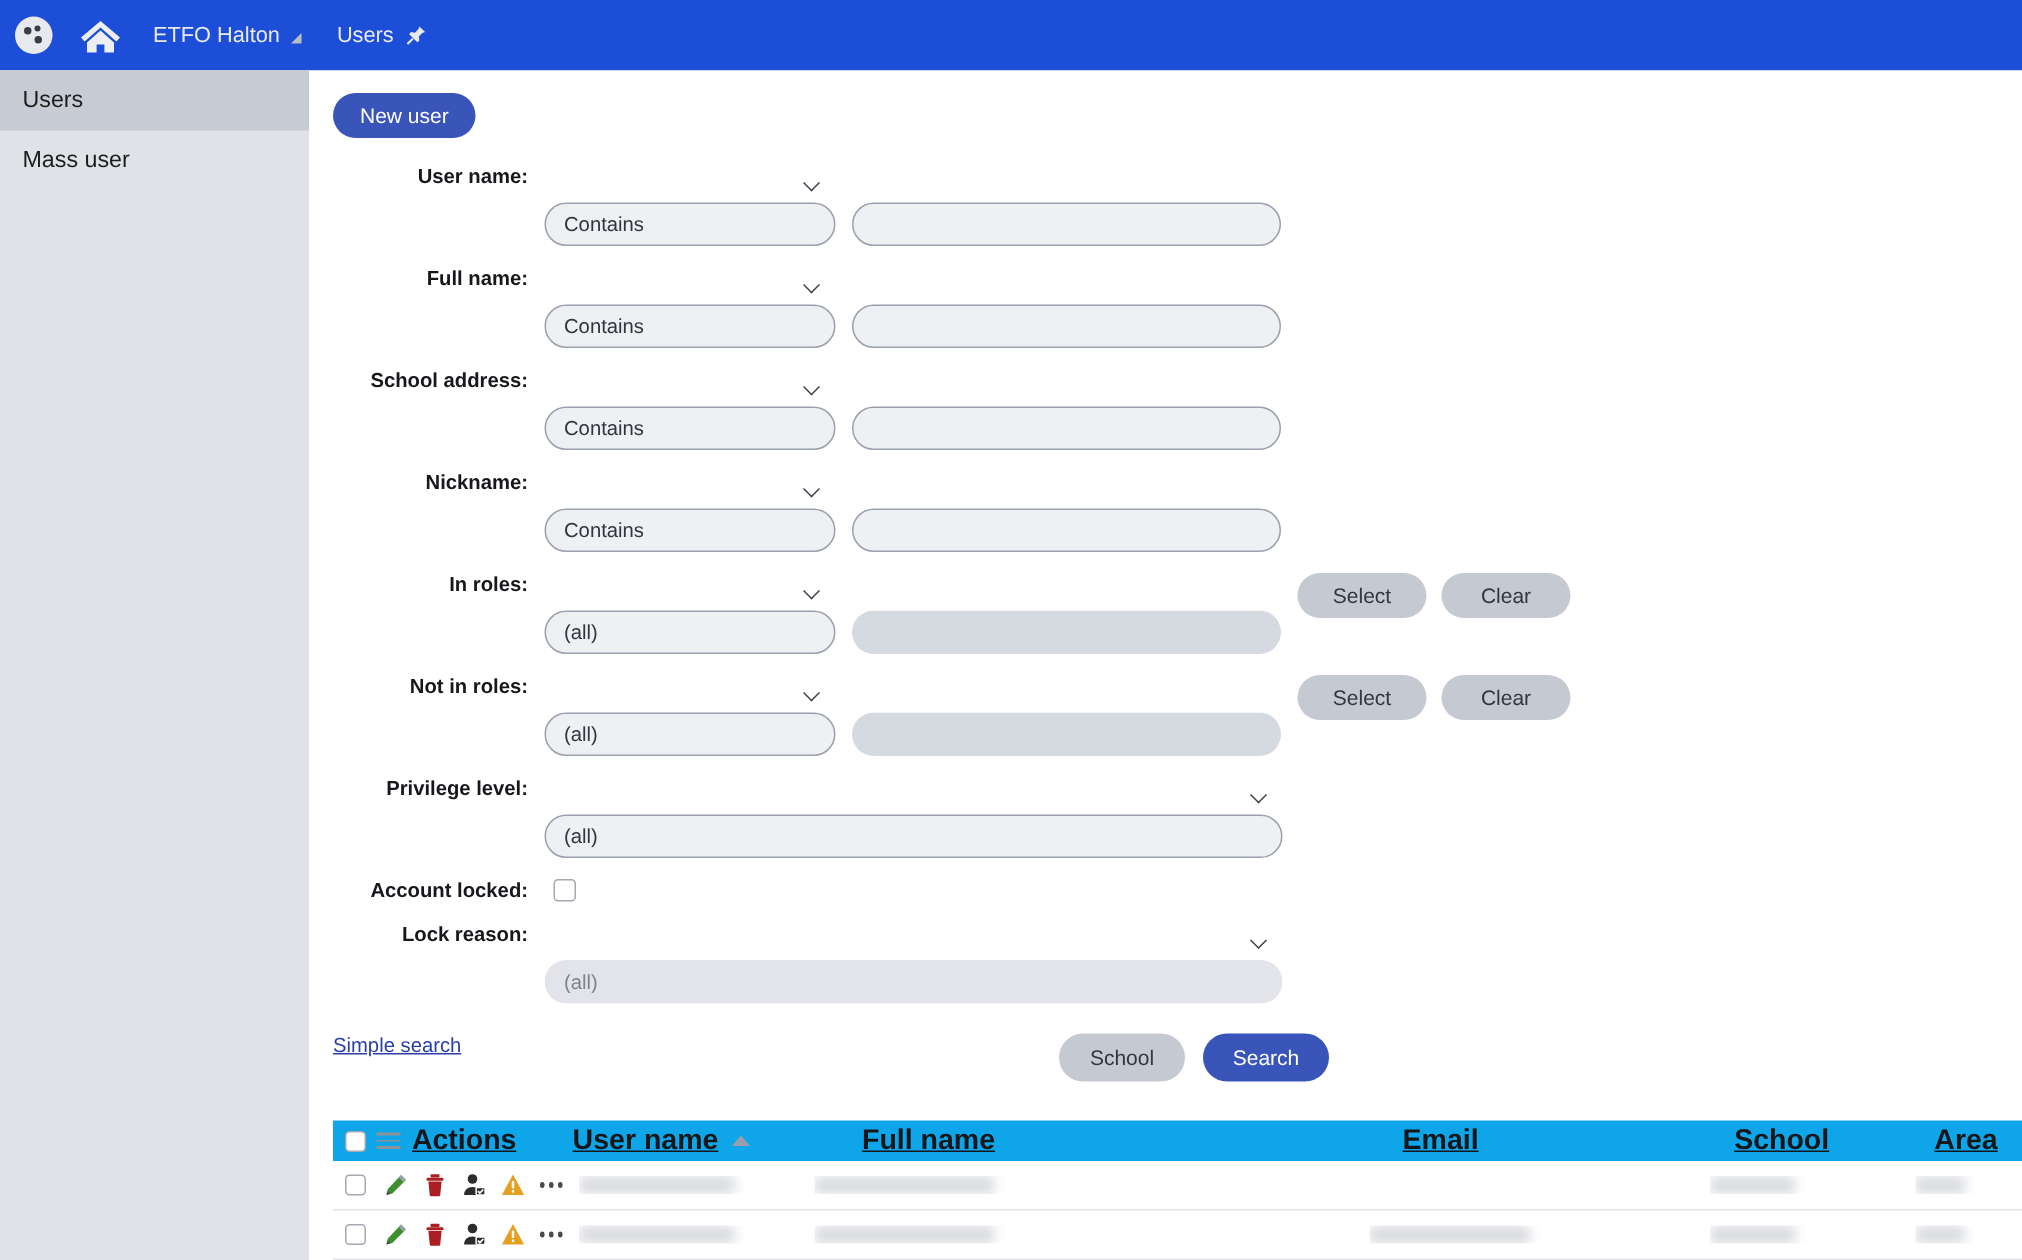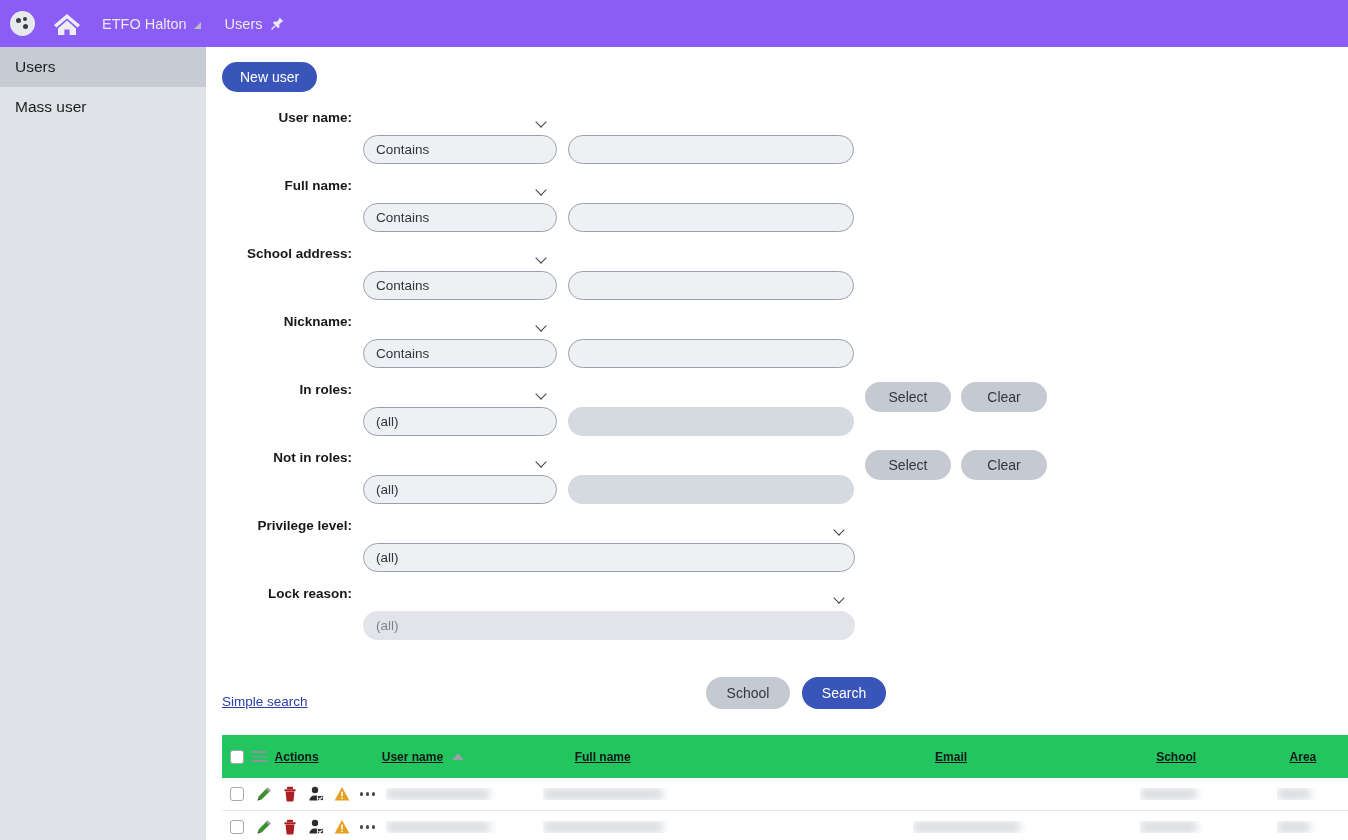--- a/index.html
+++ b/index.html
@@ -9,21 +9,21 @@
     width: 1348px; height: 840px;
     overflow: hidden;
     background: #ffffff;
     font-family: "Liberation Sans", sans-serif;
   }
 
   
   .topbar {
     position: absolute; top: 0; left: 0;
     width: 1348px; height: 47px;
-    background: #8b5cf6;
+    background: #1d4ed8;
     display: flex; align-items: center;
     padding-left: 10px;
     color: #f0f1f3;
   }
   .tb-logo {
     width: 26px; height: 26px; margin-right: 16px;
     position: relative; flex: none;
   }
   .tb-logo .disc {
     position: absolute; left: 0; top: 0;
@@ -126,35 +126,35 @@
   .role-btns { margin-left: 11px; display: flex; gap: 10px; }
   .role-btns .btn-pill { height: 30px; line-height: 30px; min-width: 86px; }
 
   .cb {
     width: 15px; height: 15px; border-radius: 3px;
     border: 1.6px solid #a3a8b1; background: #ffffff;
     display: inline-block; cursor: pointer; margin-left: 6px;
   }
 
   .form-foot {
-    display: flex; align-items: flex-end; margin-top: 37px;
+    display: flex; align-items: flex-start; margin-top: 20px;
   }
   .simple-search {
     margin-left: 16px; font-size: 13.5px; color: #2b3fa8;
     text-decoration: underline; cursor: pointer;
   }
   .foot-btns { margin-left: auto; margin-right: 462px; display: flex; gap: 12px; }
   .foot-btns .btn-pill { min-width: 84px; height: 32px; line-height: 32px; }
 
   
   .table { margin-top: 26px; margin-left: 16px; width: 1126px; }
   .thead {
-    height: 43px; background: #22c55e;
+    height: 27px; background: #0ea5e9;
     display: flex; align-items: center;
-    font-size: 12px; font-weight: bold; color: #14161a;
+    font-size: 19px; font-weight: bold; color: #14161a;
   }
   .th { white-space: nowrap; }
   .th a {
     color: #14161a; text-decoration: underline; cursor: pointer;
   }
   .th-cb  { width: 30px; display: flex; justify-content: center; }
   .th-cb .cb { margin: 0; width: 14px; height: 14px; }
   .th-ham { width: 24px; display: flex; flex-direction: column; gap: 3px; }
   .th-ham i { display: block; height: 1.7px; background: #8d929c; width: 16px; }
   .th-actions { width: 110px; }
@@ -316,20 +316,24 @@
 
     <div class="frow">
       <div class="flabel">Privilege level:</div>
       <span class="selwrap">
         <select class="ctl sel-wide">
           <option>(all)</option>
         </select>
       </span>
     </div>
 
+    <div class="frow">
+      <div class="flabel">Account locked:</div>
+      <span class="cb"></span>
+    </div>
 
     <div class="frow">
       <div class="flabel">Lock reason:</div>
       <span class="selwrap disabled">
         <select class="ctl sel-wide" disabled="">
           <option>(all)</option>
         </select>
       </span>
     </div>
 

